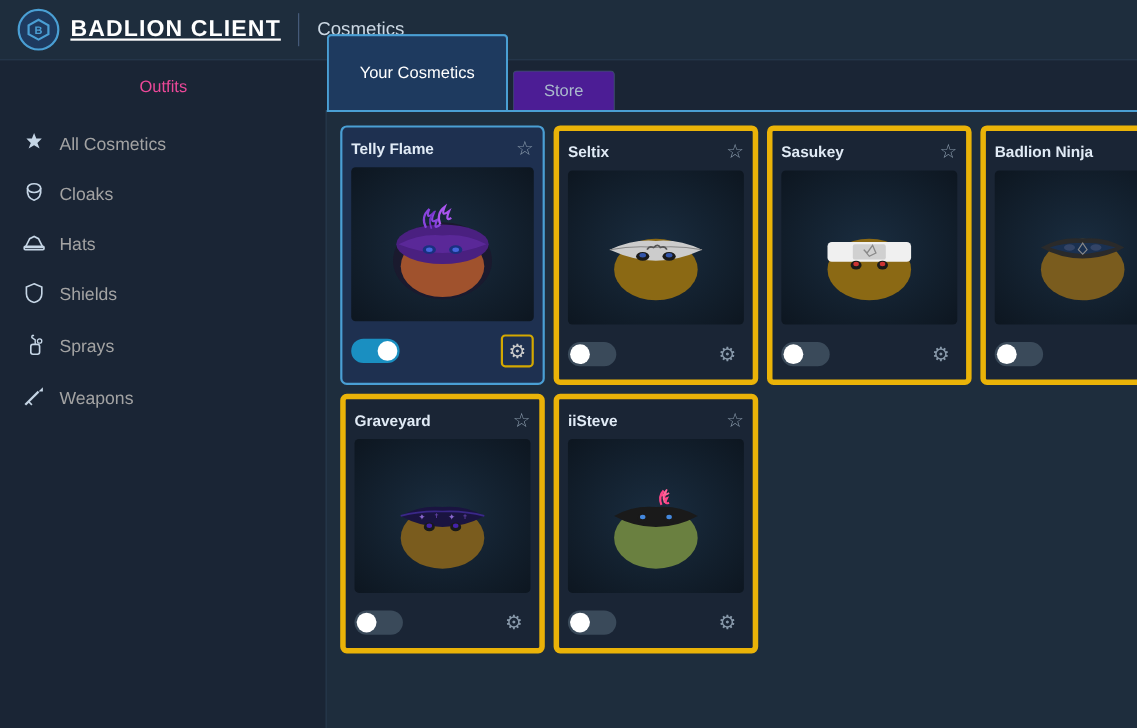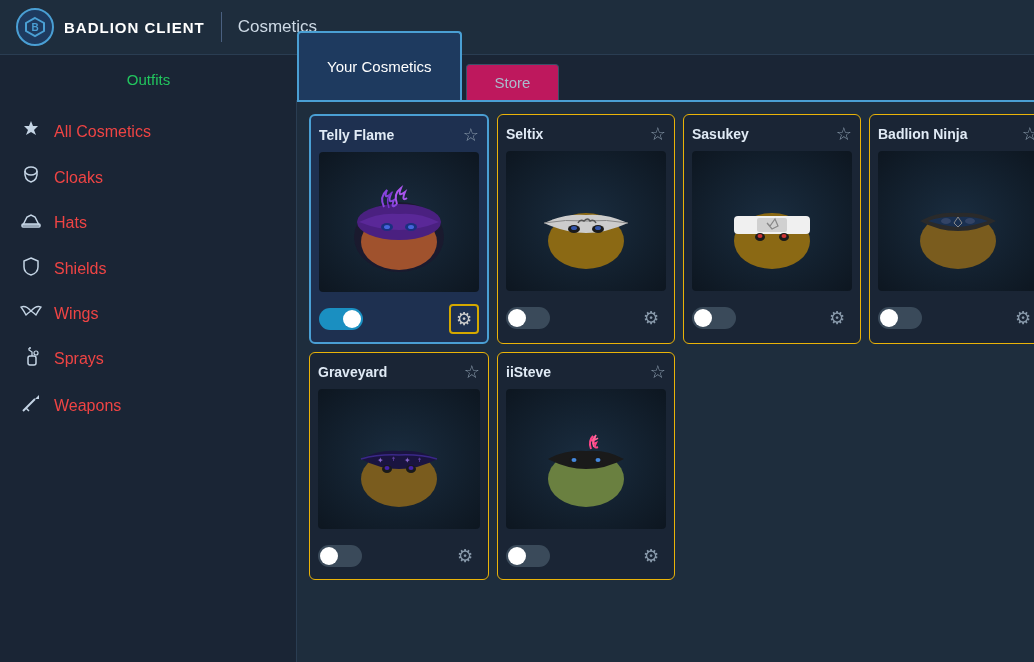--- a/index.html
+++ b/index.html
@@ -29,60 +29,61 @@
       display: flex;
       align-items: center;
       justify-content: center;
       margin-right: 10px;
       border: 2px solid #4a9fd4;
       font-size: 18px;
       color: #4a9fd4;
       font-weight: bold;
     }
     .header-title {
-      font-size: 15px;
+      font-size: 21px;
       font-weight: 800;
       letter-spacing: 1px;
       color: #fff;
       text-transform: uppercase;
       margin-right: 16px;
+      text-decoration: underline;
     }
     .header-divider {
       width: 1px;
       height: 30px;
       background: #4a6080;
       margin-right: 16px;
     }
     .header-subtitle {
       font-size: 17px;
       color: #cdd9e5;
       font-weight: 400;
     }
     .tab-outfits {
       width: 297px;
       text-align: center;
       padding: 10px 0;
-      color: #22c55e;
+      color: #ec4899;
       font-size: 15px;
       cursor: pointer;
       border-bottom: 2px solid transparent;
     }
     .tab-your-cosmetics {
       background: #1e3a5f;
       border: 2px solid #4a9fd4;
       border-bottom: none;
       border-radius: 4px 4px 0 0;
       padding: 25px 28px;
       color: #fff;
       font-size: 15px;
       cursor: pointer;
       font-weight: 500;
     }
     .tab-store {
-      background: #be185d;
+      background: #4c1d95;
       border: 1px solid #3a5068;
       border-bottom: none;
       border-radius: 4px 4px 0 0;
       padding: 9px 28px;
       color: #aabbcc;
       font-size: 15px;
       cursor: pointer;
       margin-left: 4px;
     }
 
@@ -98,21 +99,21 @@
       background: #1a2535;
       padding: 8px 0;
       flex-shrink: 0;
       border-right: 1px solid #2a3d52;
     }
     .sidebar-item {
       display: flex;
       align-items: center;
       padding: 11px 20px;
       font-size: 16px;
-      color: #ef4444;
+      color: #a3a3a3;
       cursor: pointer;
       gap: 12px;
     }
     .sidebar-item.active {
       background: #1a8fc1;
       color: #fff;
       border-radius: 0;
     }
     .sidebar-icon {
       font-size: 18px;
@@ -137,21 +138,21 @@
     .cosmetics-grid {
       display: grid;
       grid-template-columns: repeat(4, 1fr);
       gap: 8px;
     }
 
     
     .cosm-card {
       background: #1a2535;
       border-radius: 6px;
-      border: 1px solid #eab308;
+      border: 5px solid #eab308;
       padding: 8px;
       position: relative;
       display: flex;
       flex-direction: column;
     }
     .cosm-card.selected {
       border: 2px solid #4a9fd4;
       background: #1e3050;
     }
 
@@ -307,29 +308,20 @@
 
     <div class="sidebar-item">
       <span class="sidebar-icon">
         <svg width="18" height="20" viewBox="0 0 18 20">
             <path d="M9 2 L16 5 L16 11 Q16 17 9 19 Q2 17 2 11 L2 5 Z" fill="none" stroke="#c5d5e5" stroke-width="1.5"></path>
           </svg>
       </span>
       <span class="sidebar-label">Shields</span>
     </div>
 
-    <div class="sidebar-item">
-      <span class="sidebar-icon">
-        <svg width="22" height="16" viewBox="0 0 22 16">
-            <path d="M11 8 Q6 2 1 4 Q4 8 6 12 Q8 10 11 8 Z" fill="none" stroke="#c5d5e5" stroke-width="1.3"></path>
-            <path d="M11 8 Q16 2 21 4 Q18 8 16 12 Q14 10 11 8 Z" fill="none" stroke="#c5d5e5" stroke-width="1.3"></path>
-          </svg>
-      </span>
-      <span class="sidebar-label">Wings</span>
-    </div>
 
     <div class="sidebar-item">
       <span class="sidebar-icon">
         <svg width="18" height="20" viewBox="0 0 18 20">
             <rect x="6" y="10" width="8" height="9" rx="2" fill="none" stroke="#c5d5e5" stroke-width="1.5"></rect>
             <path d="M10 10 L10 6 L7 4 L7 2" fill="none" stroke="#c5d5e5" stroke-width="1.3"></path>
             <circle cx="14" cy="7" r="2" fill="none" stroke="#c5d5e5" stroke-width="1.2"></circle>
             <path d="M7 2 L9 2" stroke="#c5d5e5" stroke-width="1.5"></path>
           </svg>
       </span>

